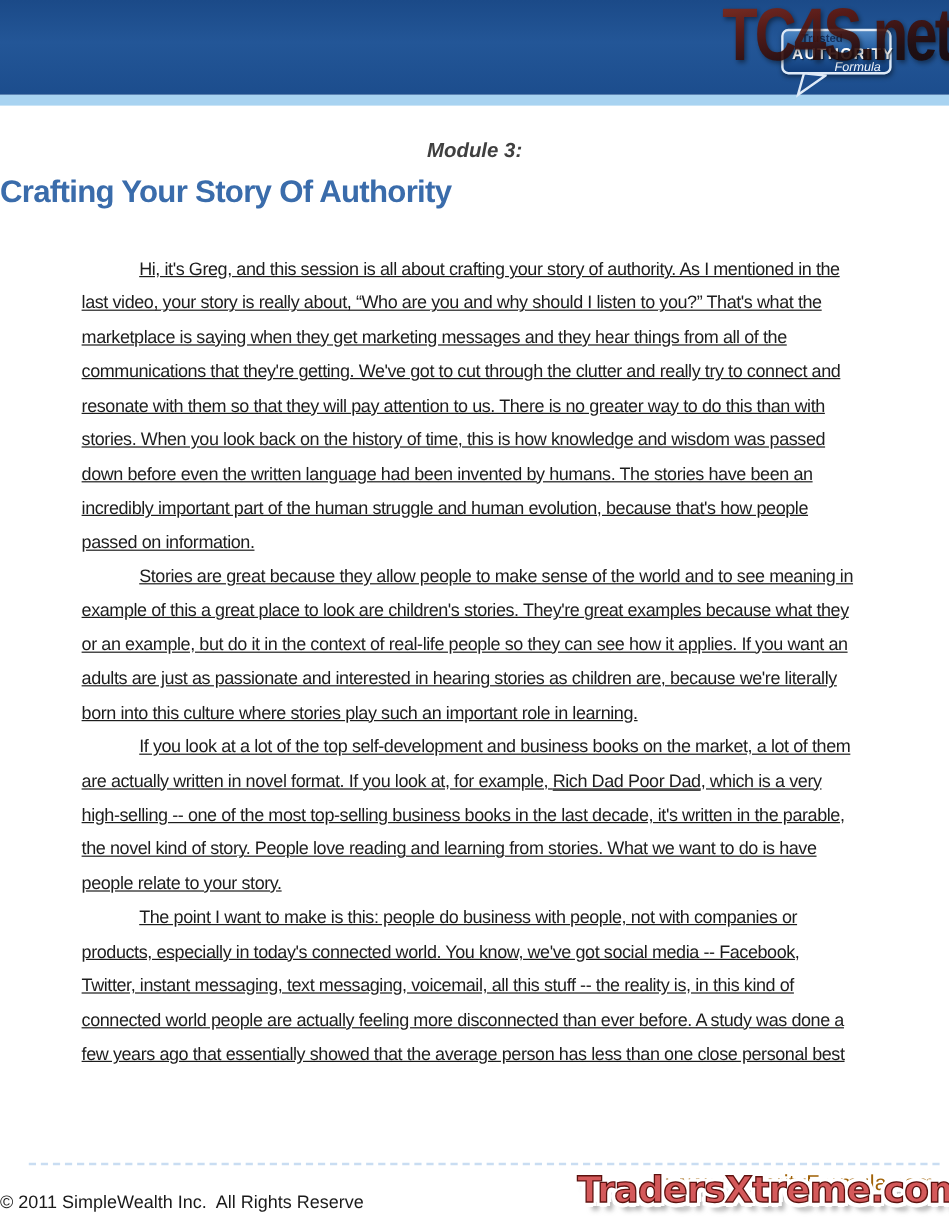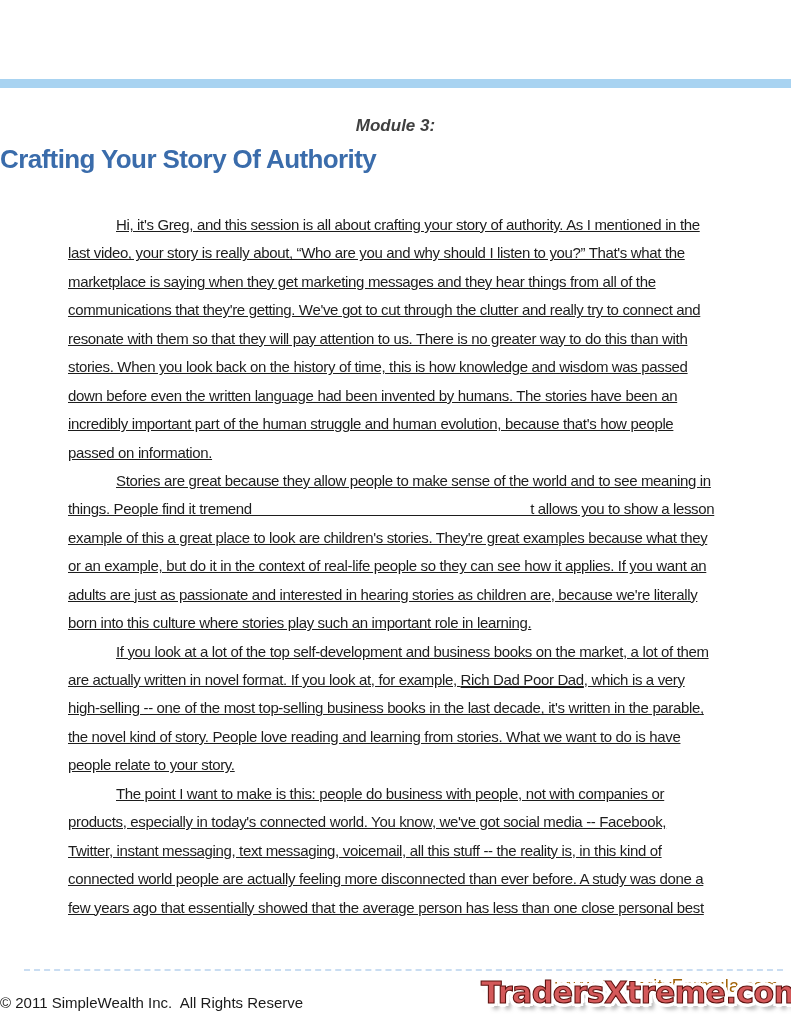--- a/index.html
+++ b/index.html
@@ -65,37 +65,47 @@
                font-size:18px;color:#a16207;letter-spacing:0.2px;text-decoration:none;
                cursor:pointer;z-index:4;}
   .copyright{position:absolute;top:994px;left:0;width:779px;
              font-size:15px;color:#1a1a1a;z-index:4;}
 </style>
 </head>
 <body>
 
 <div class="page">
 
+  <div class="header">
+    <div class="logo-box">
+      <div class="logo-trusted">Trusted</div>
+      <div class="logo-auth">AUTHORITY</div>
+      <div class="logo-formula">Formula</div>
+      <svg class="logo-tail" width="26" height="22">
+        <polygon points="2,19 7,1 25,3" fill="#1d4c8b" stroke="#dfeaf7" stroke-width="2"></polygon>
+      </svg>
+    </div>
+    <div class="tc4s">TC4S.net</div>
+  </div>
   <div class="header-strip"></div>
 
   <div class="module-label">Module 3:</div>
   <div class="page-title">Crafting Your Story Of Authority</div>
 
   <div class="doc-body">
       <div class="line indent">Hi, it's Greg, and this session is all about crafting your story of authority. As I mentioned in the</div>
       <div class="line">last video, your story is really about, “Who are you and why should I listen to you?” That's what the</div>
       <div class="line">marketplace is saying when they get marketing messages and they hear things from all of the</div>
       <div class="line">communications that they're getting. We've got to cut through the clutter and really try to connect and</div>
       <div class="line">resonate with them so that they will pay attention to us. There is no greater way to do this than with</div>
       <div class="line">stories. When you look back on the history of time, this is how knowledge and wisdom was passed</div>
       <div class="line">down before even the written language had been invented by humans. The stories have been an</div>
       <div class="line">incredibly important part of the human struggle and human evolution, because that's how people</div>
       <div class="line">passed on information.</div>
       <div class="line indent">Stories are great because they allow people to make sense of the world and to see meaning in</div>
-      <div class="line">things. People find it tremend                   t allows you to show a lesson</div>
       <div class="line">example of this a great place to look are children's stories. They're great examples because what they</div>
       <div class="line">or an example, but do it in the context of real-life people so they can see how it applies. If you want an</div>
       <div class="line">adults are just as passionate and interested in hearing stories as children are, because we're literally</div>
       <div class="line">born into this culture where stories play such an important role in learning.</div>
       <div class="line indent">If you look at a lot of the top self-development and business books on the market, a lot of them</div>
       <div class="line">are actually written in novel format. If you look at, for example, <u>Rich Dad Poor Dad</u>, which is a very</div>
       <div class="line">high-selling -- one of the most top-selling business books in the last decade, it's written in the parable,</div>
       <div class="line">the novel kind of story. People love reading and learning from stories. What we want to do is have</div>
       <div class="line">people relate to your story.</div>
       <div class="line indent">The point I want to make is this: people do business with people, not with companies or</div>

